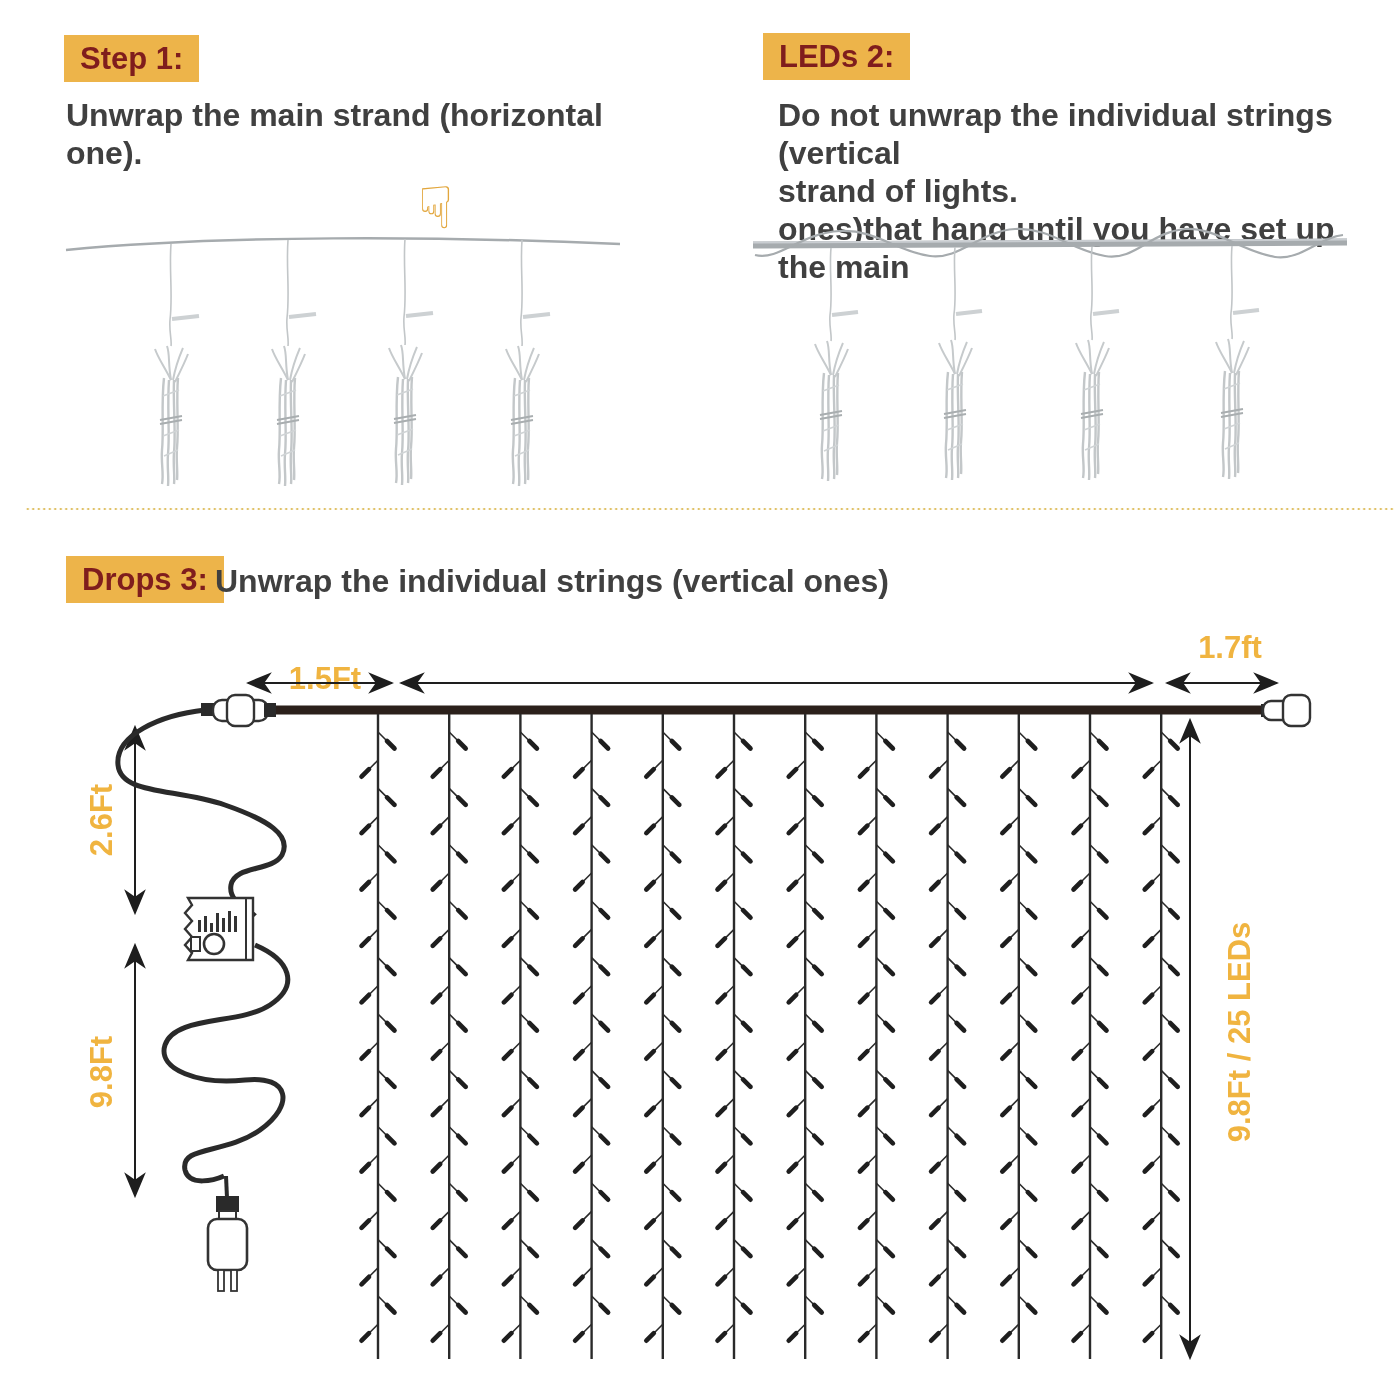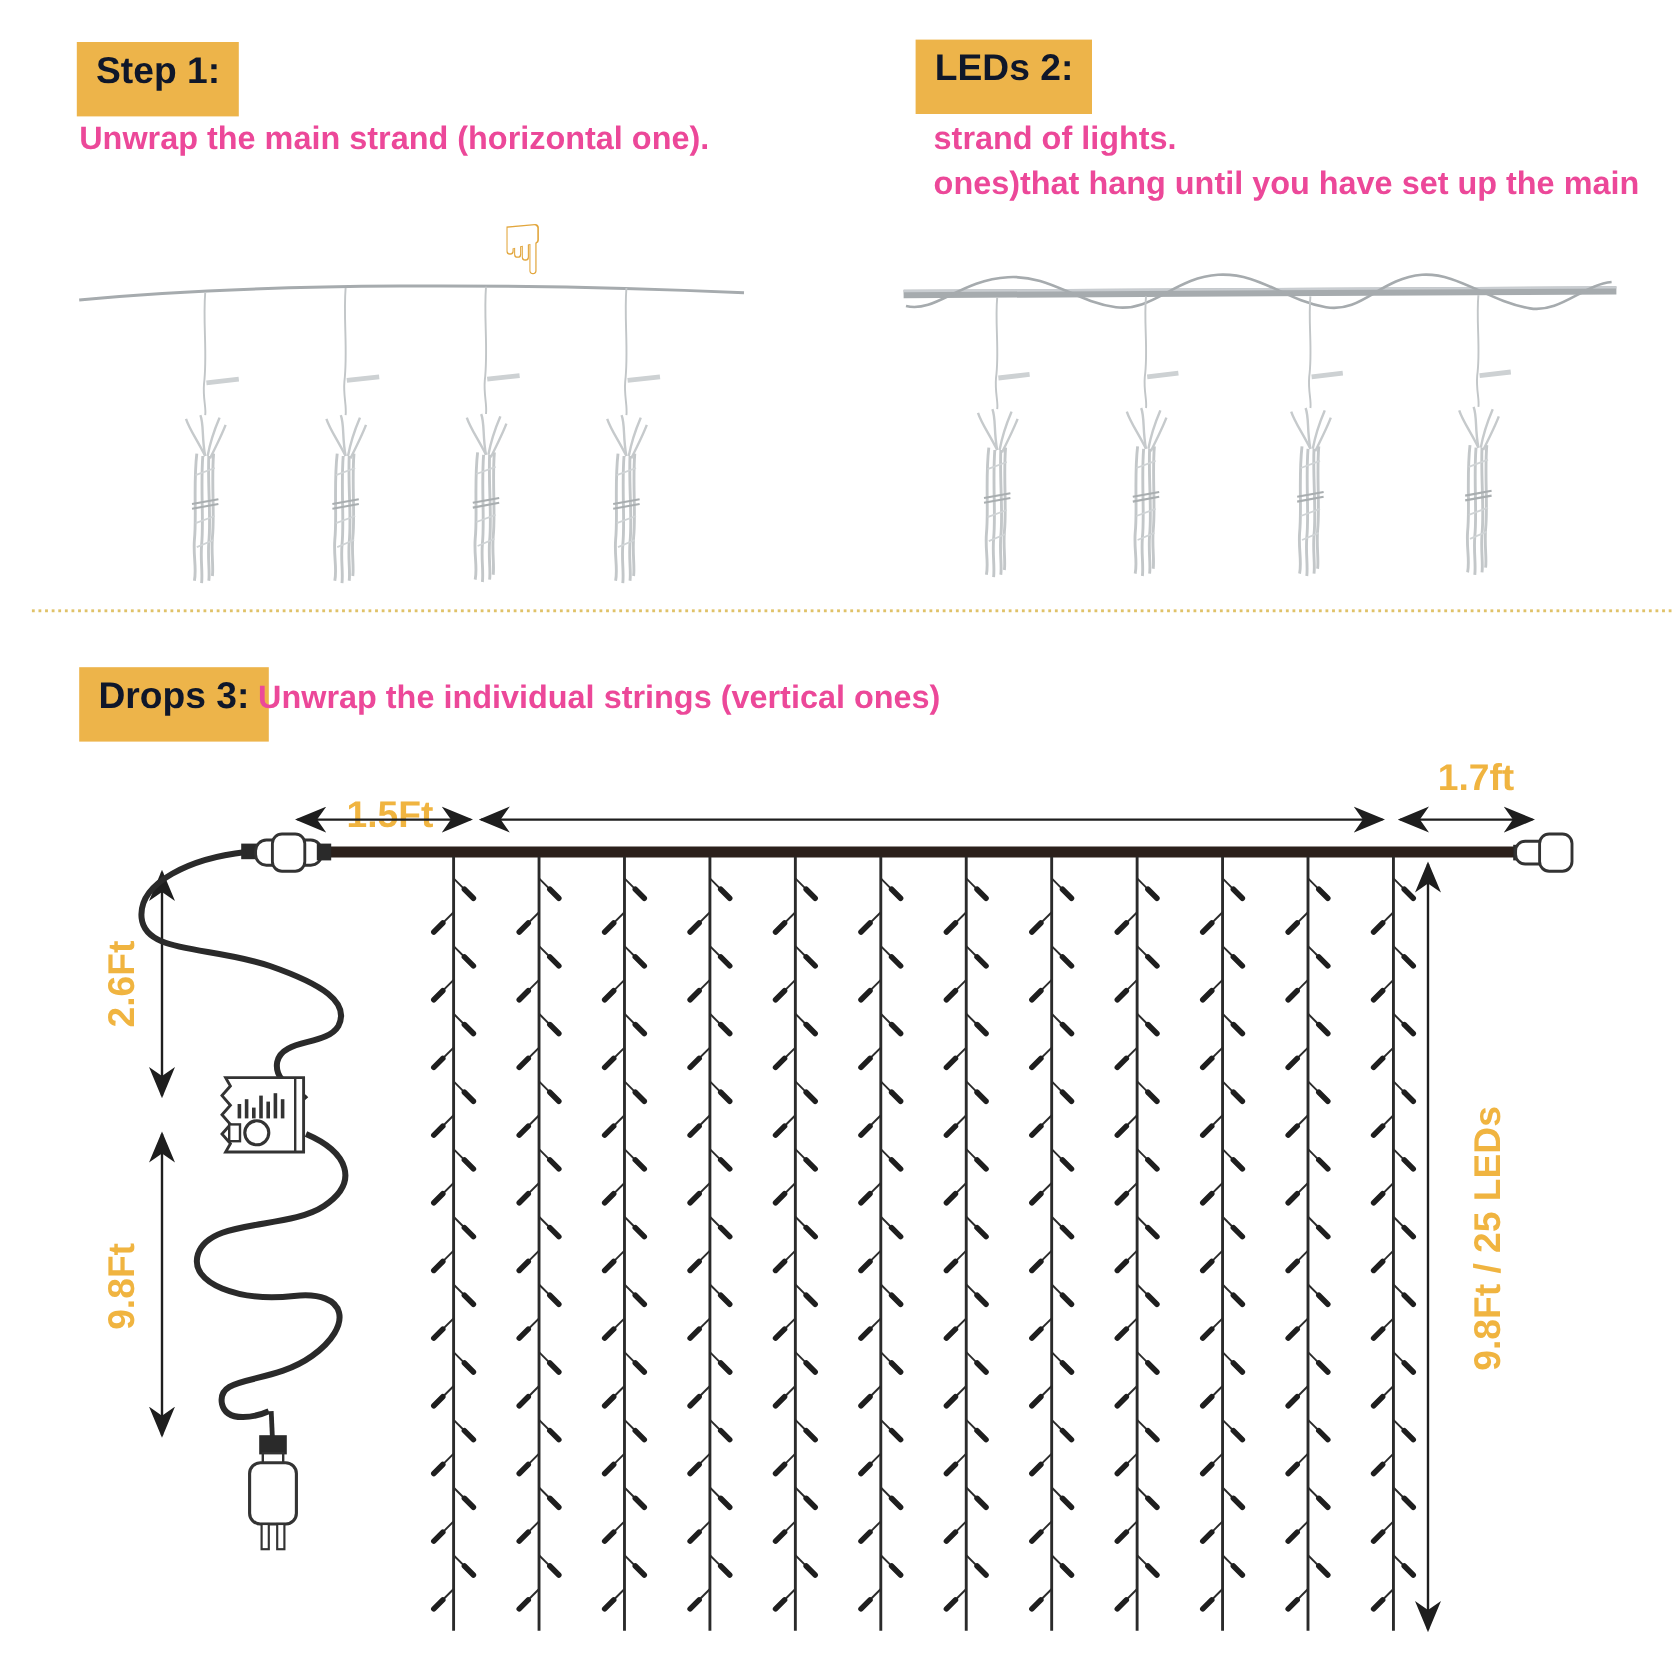--- a/index.html
+++ b/index.html
@@ -1,20 +1,20 @@
 <!DOCTYPE html>
 <html><head>
 <meta charset="utf-8">
 <style>
   html,body{margin:0;padding:0;background:#fff;}
   #canvas{position:relative;width:1400px;height:1400px;background:#ffffff;overflow:hidden;
           font-family:"Liberation Sans",sans-serif;}
-  .badge{position:absolute;background:#EDB44A;color:#0f172a;font-weight:bold;
-         font-size:31px;line-height:47px;height:62px;padding:0 16px;white-space:nowrap;}
-  .steptext{position:absolute;font-weight:bold;color:#ec4899;font-size:27px;line-height:38px;}
+  .badge{position:absolute;background:#EDB44A;color:#7f1d1d;font-weight:bold;
+         font-size:31px;line-height:47px;height:47px;padding:0 16px;white-space:nowrap;}
+  .steptext{position:absolute;font-weight:bold;color:#404040;font-size:32px;line-height:38px;}
   .mlabel{position:absolute;font-weight:bold;color:#F0B440;font-size:31px;text-align:center;
           white-space:nowrap;}
   .vlabel{transform:rotate(-90deg);transform-origin:center;height:40px;line-height:40px;}
   .divider{position:absolute;left:25px;top:507px;width:1370px;height:4px;
            background-image:radial-gradient(circle,#E0C269 1.3px,transparent 1.5px);
            background-size:5.5px 4px;background-repeat:repeat-x;}
   .hand{position:absolute;left:418px;top:178px;font-size:58px;color:#E2A63C;
         font-family:"DejaVu Sans",sans-serif;line-height:60px;}
   svg{position:absolute;overflow:visible;}
 </style>
@@ -68,20 +68,21 @@
       <line x1="463" y1="137" x2="490" y2="134"></line>
     </g>
     <use href="#bundle" x="111" y="166"></use>
     <use href="#bundle" x="228" y="166"></use>
     <use href="#bundle" x="345" y="165"></use>
     <use href="#bundle" x="462" y="166"></use>
   </svg>
 
   <div class="badge" style="left:763px;top:33px;">LEDs 2:</div>
   <div class="steptext" style="left:778px;top:96px;width:600px;">
+    <div>Do not unwrap the individual strings (vertical</div>
     <div>strand of lights.</div>
     <div>ones)that hang until you have set up the main</div>
   </div>
 
   <svg width="650" height="300" style="left:745px;top:195px;">
     <line x1="8" y1="50" x2="602" y2="47" stroke="#A6ABAE" stroke-width="7"></line>
     <line x1="8" y1="47.5" x2="602" y2="44.5" stroke="#C9CDD1" stroke-width="2"></line>
     <path d="M 10 60 C 35 66, 55 38, 95 36 C 130 34, 150 56, 185 61
              C 215 65, 235 36, 270 34 C 305 32, 325 55, 360 61
              C 390 66, 405 37, 440 34 C 470 32, 495 56, 530 62

